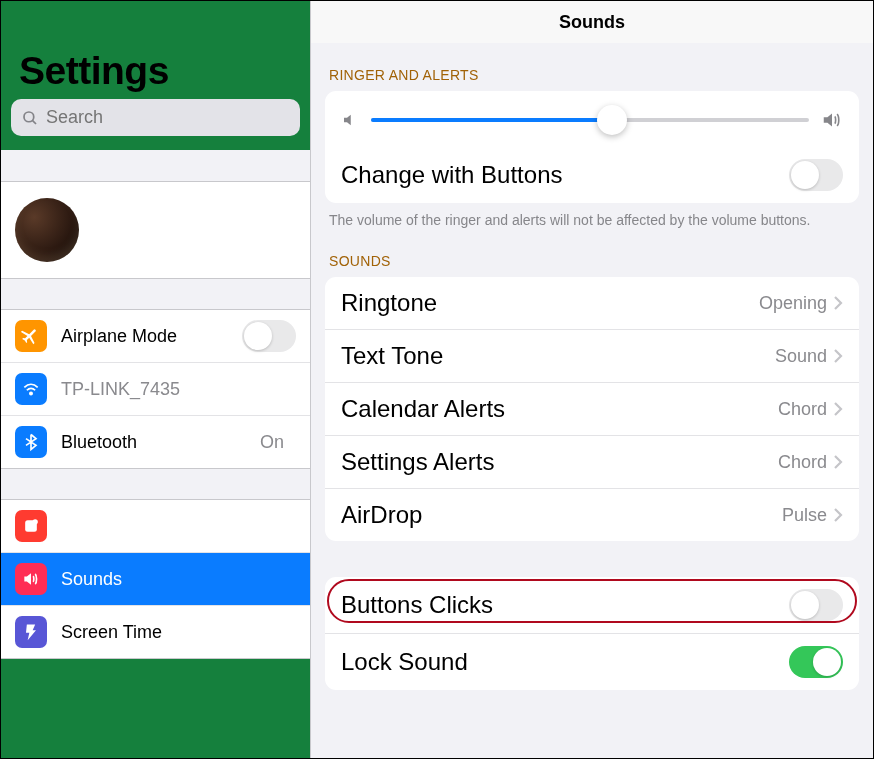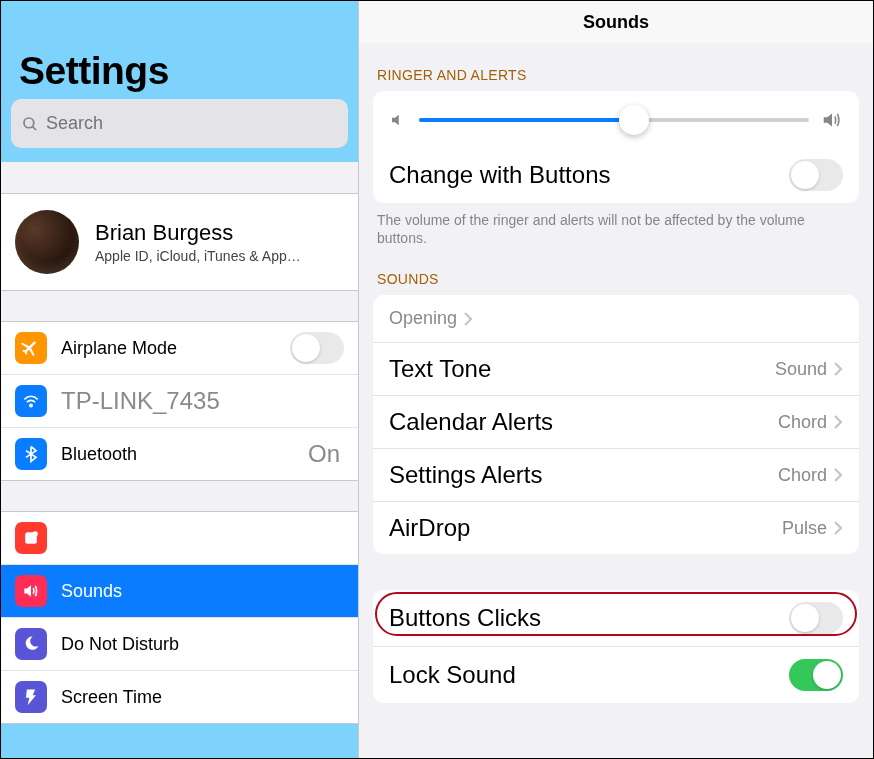--- a/index.html
+++ b/index.html
@@ -6,22 +6,22 @@
 body {
   font-family: -apple-system, "Helvetica Neue", Arial, sans-serif;
   background: #fff;
   width: 874px;
   height: 759px;
   overflow: hidden;
   border: 1px solid #000;
 }
 .container { display: flex; height: 100%; }
 .sidebar {
-  width: 358px;
-  background: #7dd3fc;
+  width: 310px;
+  background: #15803d;
   border-right: 1px solid #c8c8cc;
   overflow-y: auto;
 }
 .detail {
   flex: 1;
   background: #f2f2f6;
   overflow-y: auto;
 }
 .detail-header {
   text-align: center;
@@ -35,21 +35,21 @@
   font-weight: 800;
   padding: 48px 18px 6px 18px;
   letter-spacing: -0.5px;
 }
 .search-wrap { padding: 0 10px 14px 10px; }
 .search {
   display: flex;
   align-items: center;
   background: #e3e3e8;
   border-radius: 10px;
-  padding: 14px 10px;
+  padding: 8px 10px;
   color: #838388;
   font-size: 18px;
 }
 .search svg { margin-right: 7px; }
 .search input {
   border: none;
   background: transparent;
   outline: none;
   font-size: 18px;
   color: #444;
@@ -70,21 +70,21 @@
 .row.selected { background: #0a7cff; color: #fff; }
 .row.selected .label, .row.selected .value { color: #fff; }
 .icon-box {
   width: 32px; height: 32px;
   border-radius: 7px;
   display: flex; align-items: center; justify-content: center;
   margin-right: 14px;
   flex-shrink: 0;
 }
 .label { font-size: 18px; color: #000; flex: 1; }
-.value { font-size: 24px; color: #8a8a8e; margin-right: 4px; }
+.value { font-size: 18px; color: #8a8a8e; margin-right: 12px; }
 .chevron { color: #c5c5c9; flex-shrink: 0; }
 .toggle {
   width: 54px; height: 32px;
   background: #e9e9ea;
   border-radius: 16px;
   position: relative;
   flex-shrink: 0;
 }
 .toggle.on { background: #34c759; }
 .toggle .knob {
@@ -169,24 +169,20 @@
             <circle cx="10.5" cy="10.5" r="6.5"></circle>
             <line x1="20" y1="20" x2="15.2" y2="15.2"></line>
           </svg>
         <input type="text" placeholder="Search" style="">
       </div>
     </div>
     <div class="thick-gap first"></div>
     <div class="group">
       <div class="account-row">
         <div class="avatar"></div>
-        <div>
-          <div class="account-name">Brian Burgess</div>
-          <div class="account-sub">Apple ID, iCloud, iTunes &amp; App…</div>
-        </div>
       </div>
     </div>
     <div class="thick-gap"></div>
     <div class="group" id="group1">
         <div class="row">
           <div class="icon-box" style="background: rgb(255, 149, 0);">
             <svg width="20" height="20" viewBox="0 0 24 24" fill="#fff">
               <path d="M21 15l-9-3V4.5a1.5 1.5 0 0 0-3 0V12l-9 3v2l9-2v4l-2 1.5V22l3.5-1 3.5 1v-1.5L12 19v-4l9 2z" transform="rotate(45 12 12)"></path>
             </svg>
           </div>
@@ -231,28 +227,20 @@
               <path fill="#fff" stroke="none" d="M4 9h3l5-4v14l-5-4H4z"></path>
               <path d="M14.5 8.5c1.2 1 1.2 6 0 7"></path>
               <path d="M17 6c2.2 1.8 2.2 10.2 0 12"></path>
             </svg>
           </div>
           <div class="label">Sounds</div>
         </div>
         <div class="row">
           <div class="icon-box" style="background: rgb(88, 86, 214);">
             <svg width="20" height="20" viewBox="0 0 24 24" fill="#fff">
-              <path d="M14 3a8 8 0 1 0 7 11 6.5 6.5 0 0 1-7-11z"></path>
-            </svg>
-          </div>
-          <div class="label">Do Not Disturb</div>
-        </div>
-        <div class="row">
-          <div class="icon-box" style="background: rgb(88, 86, 214);">
-            <svg width="20" height="20" viewBox="0 0 24 24" fill="#fff">
               <path d="M7 3h10l-3 7h4L8 22l2-9H6z"></path>
             </svg>
           </div>
           <div class="label">Screen Time</div>
         </div>
       </div>
     <div style="height:1px;background:#c8c8cc"></div>
   </div>
 
   <div class="detail">
@@ -279,20 +267,21 @@
         <div class="toggle" id="cwb-toggle">
             <div class="knob"></div>
           </div>
       </div>
     </div>
     <div class="footer-note">The volume of the ringer and alerts will not be affected by the volume buttons.</div>
 
     <div class="section-header">SOUNDS</div>
     <div class="card" id="sounds-card">
         <div class="drow">
+          <div class="dlabel">Ringtone</div>
           <div class="dvalue">Opening</div>
           <svg class="chevron" width="10" height="16" viewBox="0 0 10 16" fill="none" stroke="#c5c5c9" stroke-width="2.2">
             <path d="M2 2l6 6-6 6"></path>
           </svg>
         </div>
         <div class="drow">
           <div class="dlabel">Text Tone</div>
           <div class="dvalue">Sound</div>
           <svg class="chevron" width="10" height="16" viewBox="0 0 10 16" fill="none" stroke="#c5c5c9" stroke-width="2.2">
             <path d="M2 2l6 6-6 6"></path>

